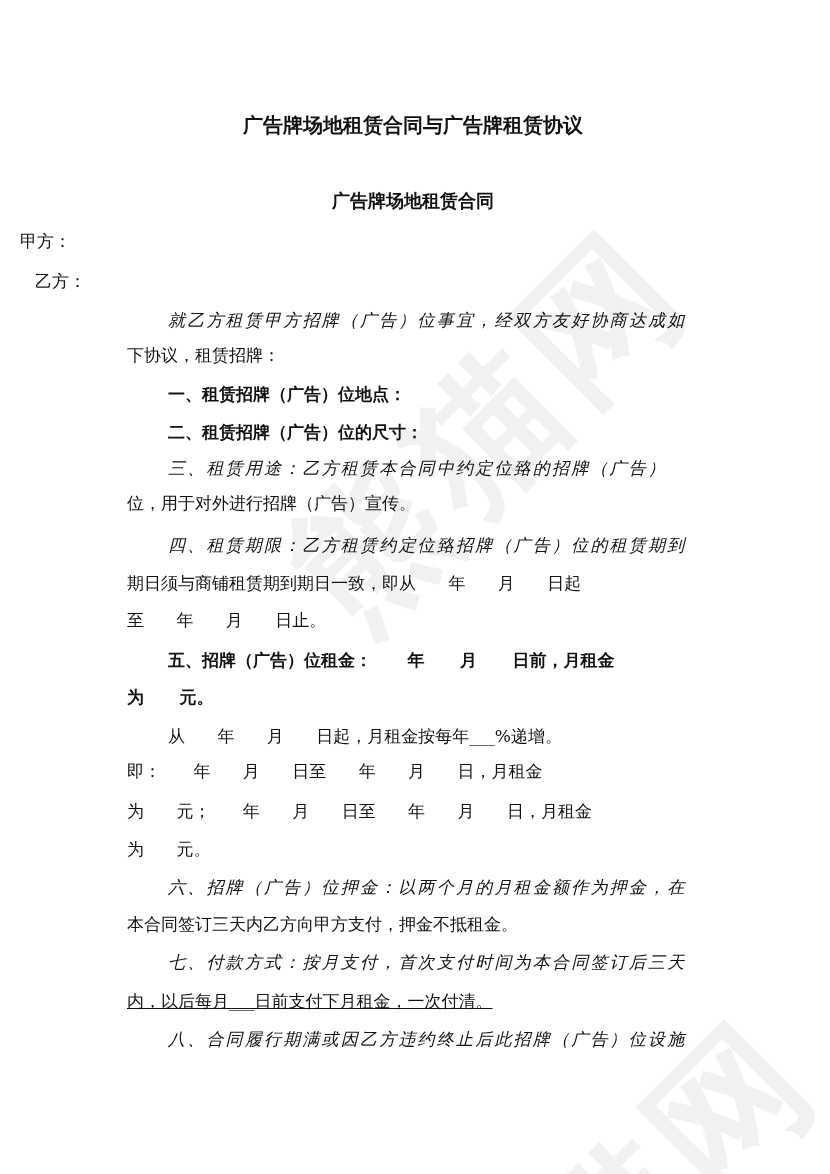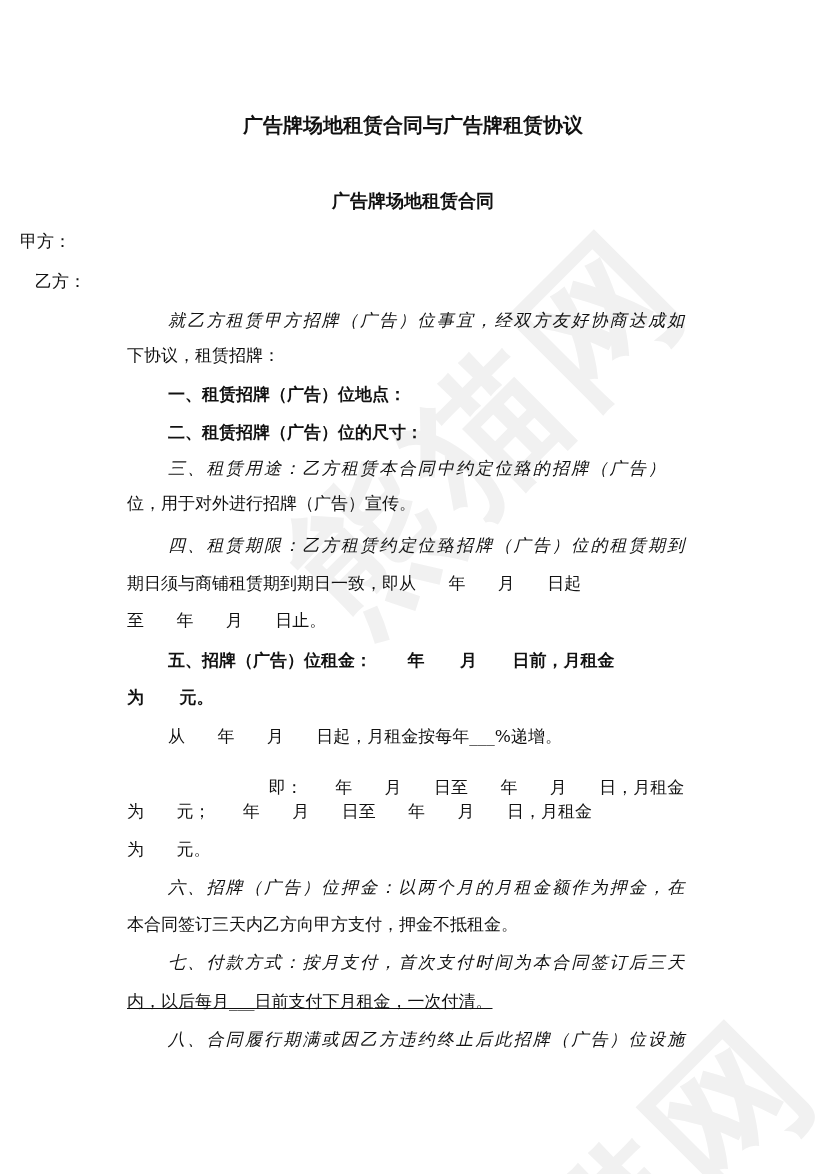--- a/index.html
+++ b/index.html
@@ -35,21 +35,21 @@
   <div class="line ind bold" style="top:383px;">一、租赁招牌（广告）位地点：</div>
   <div class="line ind bold" style="top:421px;">二、租赁招牌（广告）位的尺寸：</div>
   <div class="line ind just" style="top:457px;">三、租赁用途：乙方租赁本合同中约定位臵的招牌（广告）</div>
   <div class="line noind" style="top:492px;">位，用于对外进行招牌（广告）宣传。</div>
   <div class="line ind just" style="top:534px;">四、租赁期限：乙方租赁约定位臵招牌（广告）位的租赁期到</div>
   <div class="line noind" style="top:572px;">期日须与商铺租赁期到期日一致，即从      年      月      日起</div>
   <div class="line noind" style="top:609px;">至      年      月      日止。</div>
   <div class="line ind bold" style="top:649px;">五、招牌（广告）位租金：      年      月      日前，月租金</div>
   <div class="line noind bold" style="top:686px;">为      元。</div>
   <div class="line ind" style="top:725px;">从      年      月      日起，月租金按每年___%递增。</div>
-  <div class="line noind" style="top:776px;text-align:center;">即：      年      月      日至      年      月      日，月租金</div>
+  <div class="line noind" style="top:760px;">即：      年      月      日至      年      月      日，月租金</div>
   <div class="line noind" style="top:800px;">为      元；      年      月      日至      年      月      日，月租金</div>
   <div class="line noind" style="top:838px;">为      元。</div>
   <div class="line ind just" style="top:876px;">六、招牌（广告）位押金：以两个月的月租金额作为押金，在</div>
   <div class="line noind" style="top:913px;">本合同签订三天内乙方向甲方支付，押金不抵租金。</div>
   <div class="line ind just" style="top:951px;">七、付款方式：按月支付，首次支付时间为本合同签订后三天</div>
   <div class="line noind" style="top:990px;text-decoration:underline;">内，以后每月___日前支付下月租金，一次付清。</div>
   <div class="line ind just" style="top:1028px;">八、合同履行期满或因乙方违约终止后此招牌（广告）位设施</div>
 
 </div>
 

